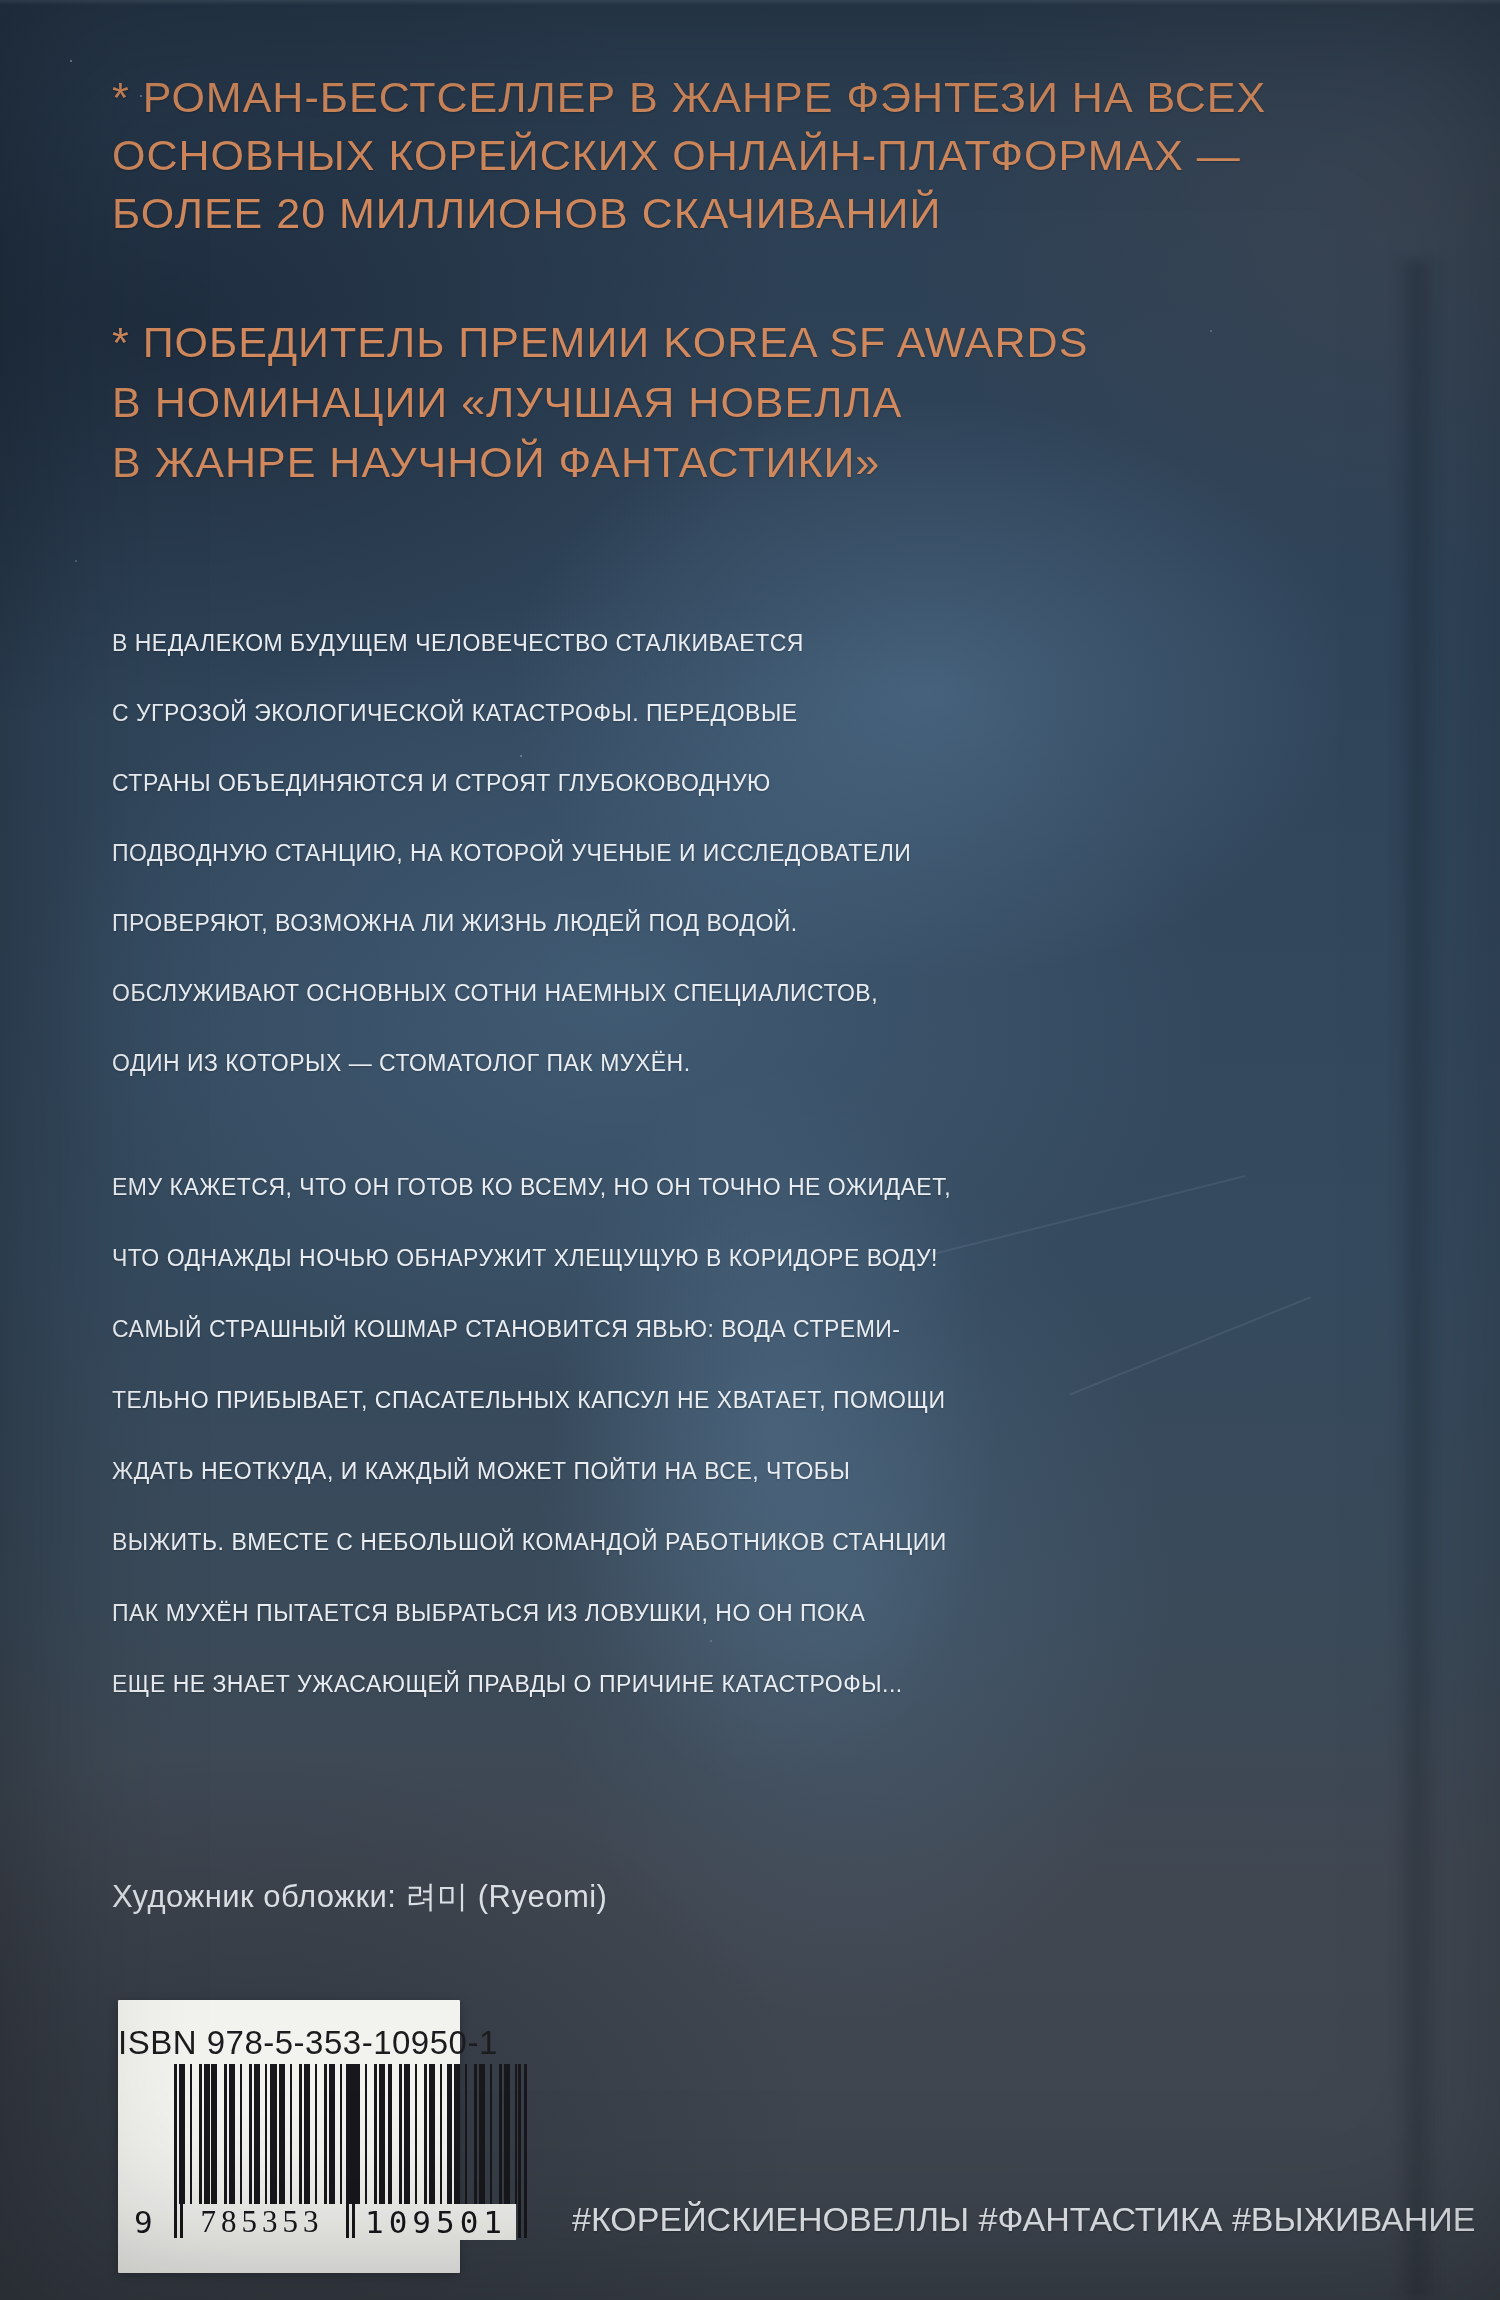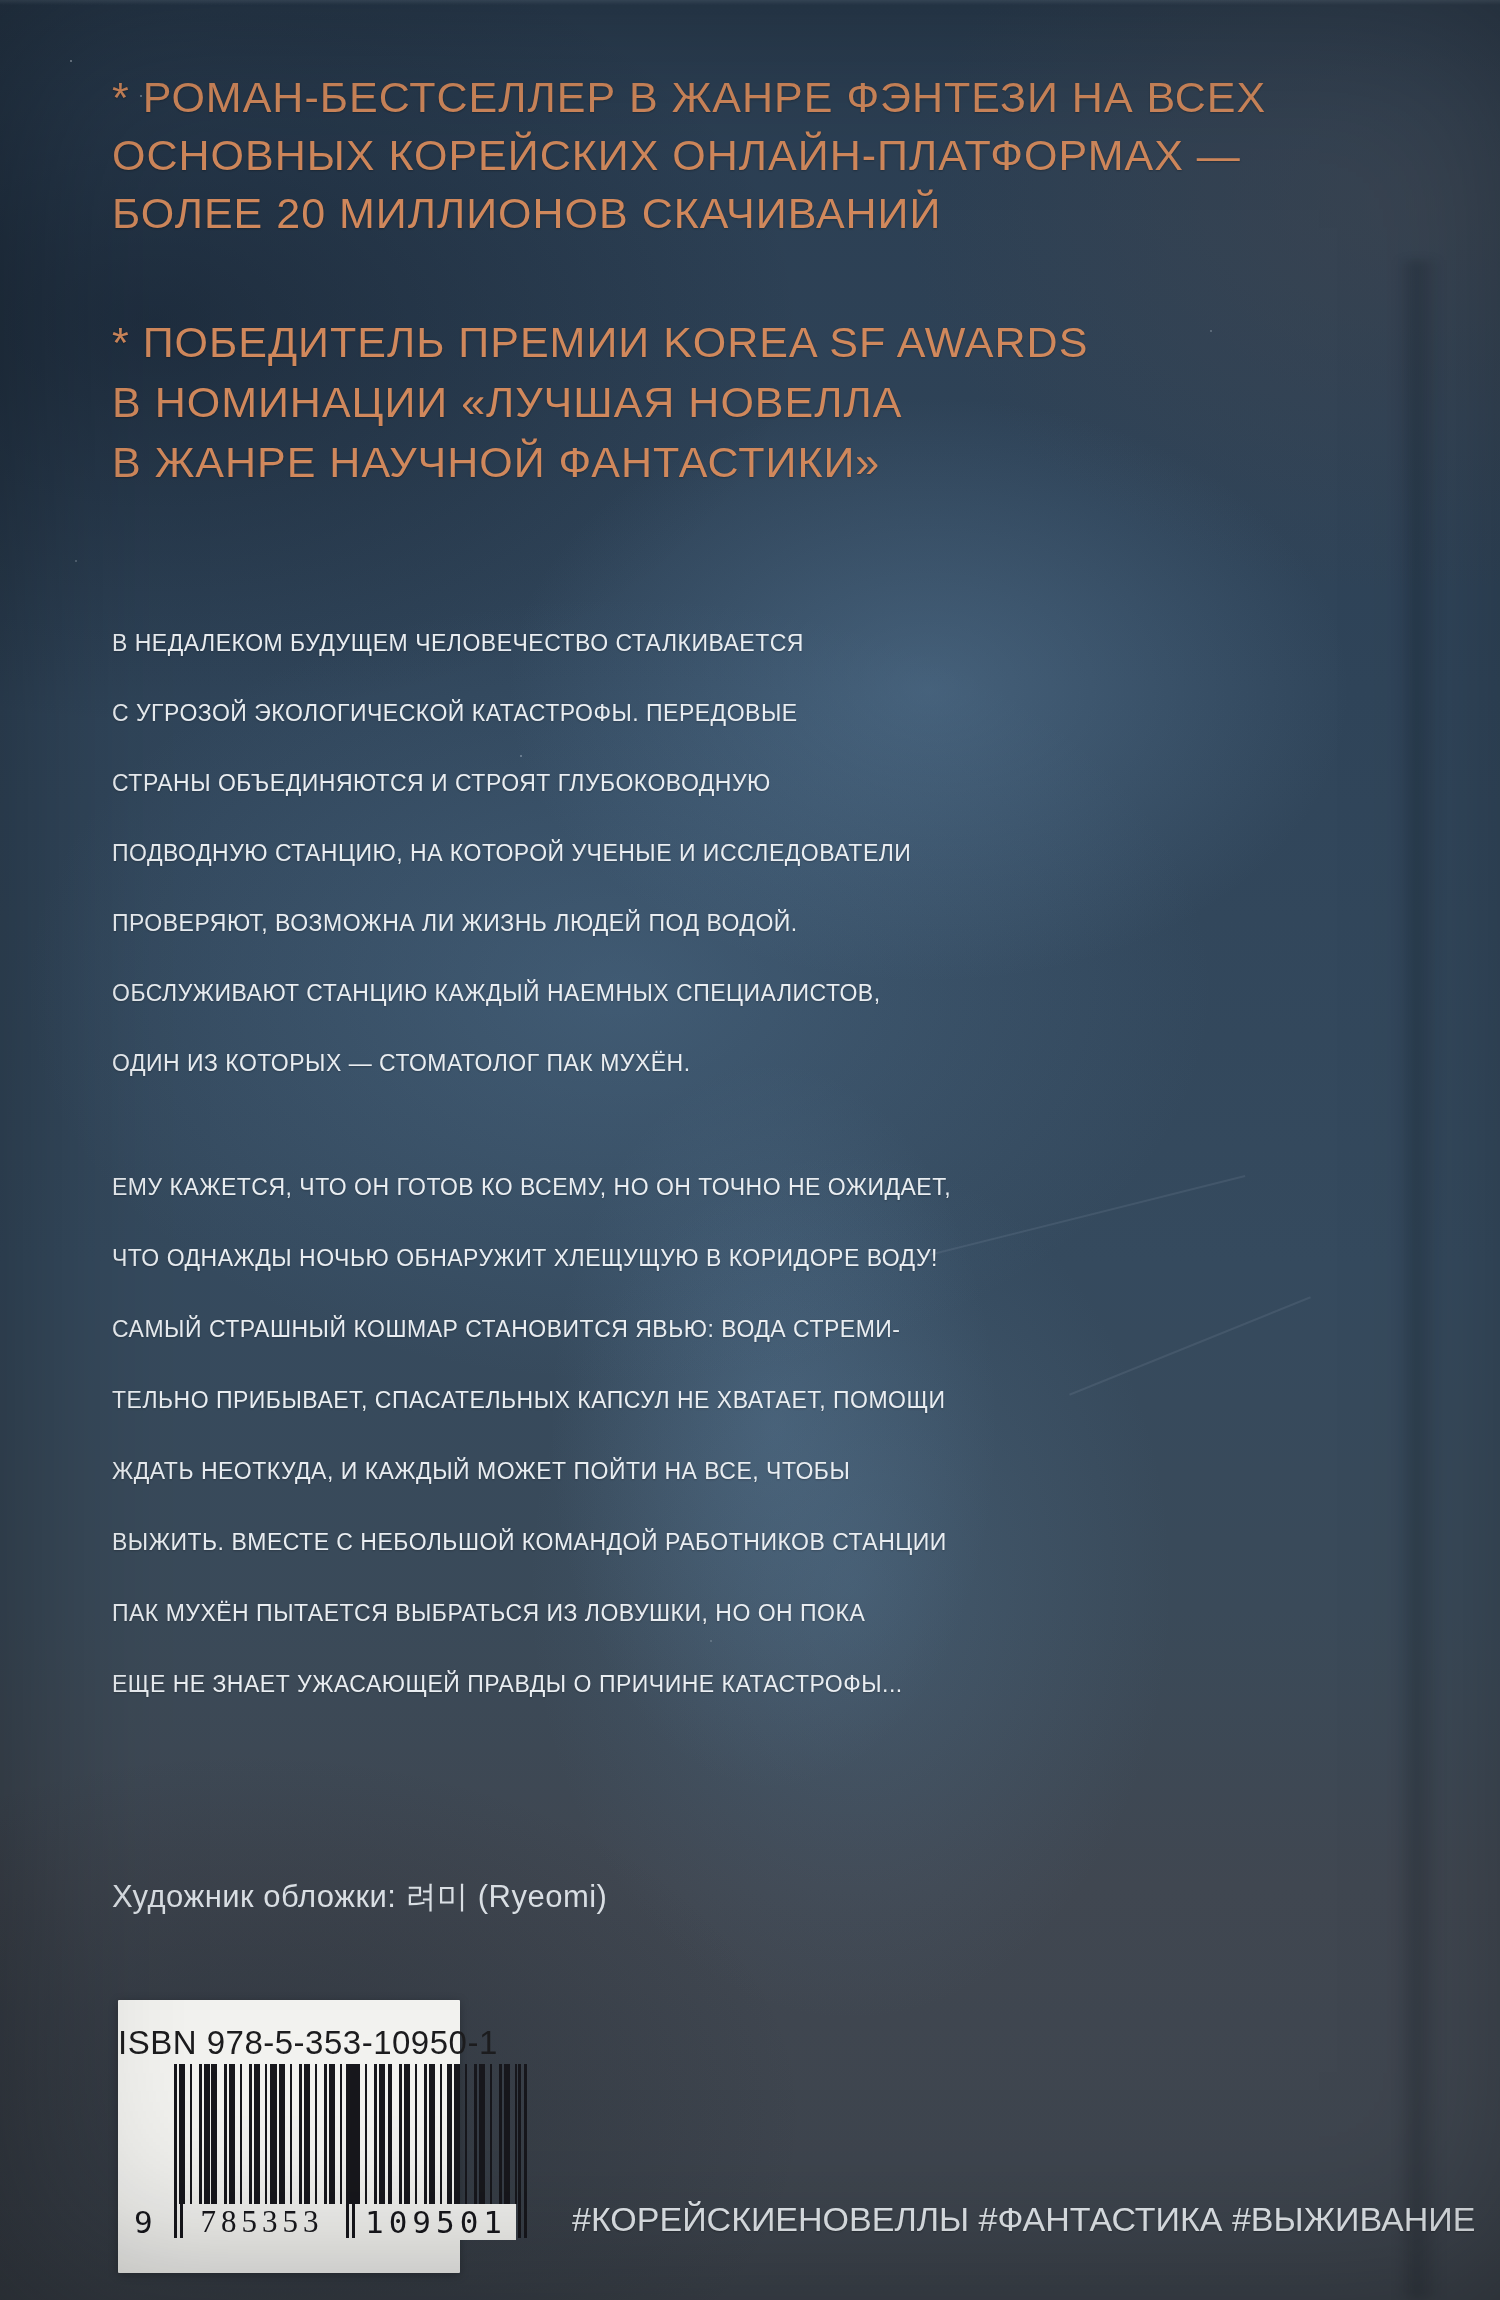--- a/index.html
+++ b/index.html
@@ -116,21 +116,21 @@
     <div>В НОМИНАЦИИ «ЛУЧШАЯ НОВЕЛЛА</div>
     <div>В ЖАНРЕ НАУЧНОЙ ФАНТАСТИКИ»</div>
   </div>
 
   <div class="para" id="para1">
     <div>В НЕДАЛЕКОМ БУДУЩЕМ ЧЕЛОВЕЧЕСТВО СТАЛКИВАЕТСЯ</div>
     <div>С УГРОЗОЙ ЭКОЛОГИЧЕСКОЙ КАТАСТРОФЫ. ПЕРЕДОВЫЕ</div>
     <div>СТРАНЫ ОБЪЕДИНЯЮТСЯ И СТРОЯТ ГЛУБОКОВОДНУЮ</div>
     <div>ПОДВОДНУЮ СТАНЦИЮ, НА КОТОРОЙ УЧЕНЫЕ И ИССЛЕДОВАТЕЛИ</div>
     <div>ПРОВЕРЯЮТ, ВОЗМОЖНА ЛИ ЖИЗНЬ ЛЮДЕЙ ПОД ВОДОЙ.</div>
-    <div>ОБСЛУЖИВАЮТ СТАНЦИЮ КАЖДЫЙ НАЕМНЫХ СПЕЦИАЛИСТОВ,</div>
+    <div>ОБСЛУЖИВАЮТ ОСНОВНЫХ СОТНИ НАЕМНЫХ СПЕЦИАЛИСТОВ,</div>
     <div>ОДИН ИЗ КОТОРЫХ — СТОМАТОЛОГ ПАК МУХЁН.</div>
   </div>
 
   <div class="para" id="para2">
     <div>ЕМУ КАЖЕТСЯ, ЧТО ОН ГОТОВ КО ВСЕМУ, НО ОН ТОЧНО НЕ ОЖИДАЕТ,</div>
     <div>ЧТО ОДНАЖДЫ НОЧЬЮ ОБНАРУЖИТ ХЛЕЩУЩУЮ В КОРИДОРЕ ВОДУ!</div>
     <div>САМЫЙ СТРАШНЫЙ КОШМАР СТАНОВИТСЯ ЯВЬЮ: ВОДА СТРЕМИ-</div>
     <div>ТЕЛЬНО ПРИБЫВАЕТ, СПАСАТЕЛЬНЫХ КАПСУЛ НЕ ХВАТАЕТ, ПОМОЩИ</div>
     <div>ЖДАТЬ НЕОТКУДА, И КАЖДЫЙ МОЖЕТ ПОЙТИ НА ВСЕ, ЧТОБЫ</div>
     <div>ВЫЖИТЬ. ВМЕСТЕ С НЕБОЛЬШОЙ КОМАНДОЙ РАБОТНИКОВ СТАНЦИИ</div>

